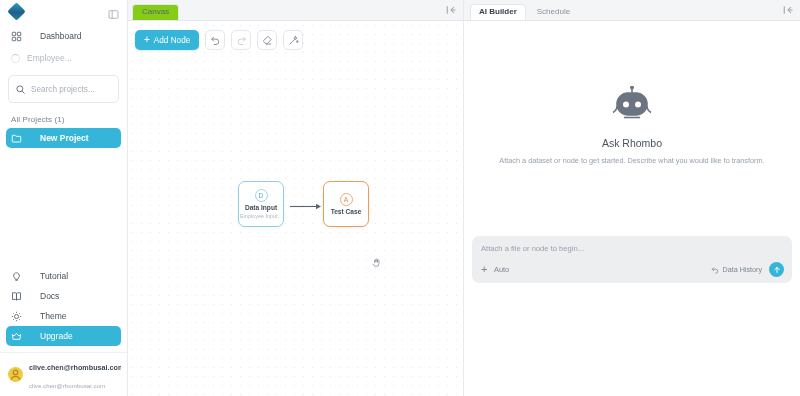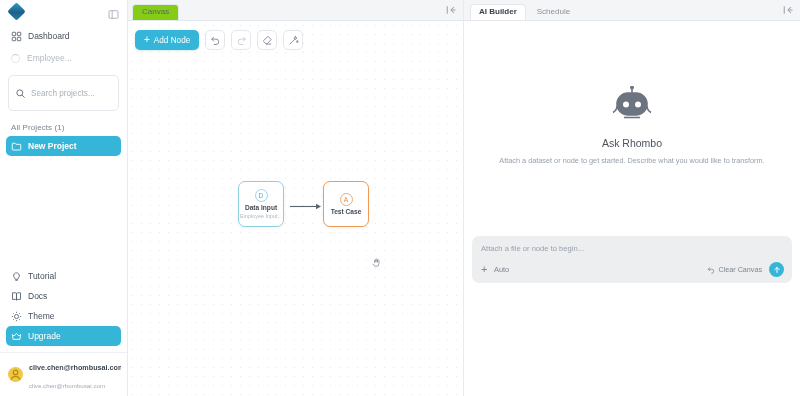--- a/index.html
+++ b/index.html
@@ -28,39 +28,39 @@
   }
   .logo-diamond {
     width: 13px; height: 13px;
     background: linear-gradient(135deg, #2f9fc4 0%, #1f5f8b 55%, #2b7fa8 100%);
     transform: rotate(45deg);
     border-radius: 2px;
     margin-left: 2px;
   }
   .panel-icon { width: 11px; height: 11px; color: #aab2bd; display: block; }
   .sb-item {
-    display: flex; align-items: center; gap: 6px;
+    display: flex; align-items: center; gap: 18px;
     height: 20px; margin: 0 6px; padding: 0 5px;
     font-size: 8.5px; color: #46505c; border-radius: 5px;
   }
   .sb-item.dashboard { margin-top: 4px; }
   .sb-ico { width: 11px; height: 11px; flex: 0 0 11px; color: #5b6573; display: flex; align-items: center; justify-content: center; }
   .sb-ico svg { width: 11px; height: 11px; display: block; }
   .checking {
     display: flex; align-items: center; gap: 7px;
     height: 20px; margin: 2px 6px 0 6px; padding: 0 5px;
     font-size: 8.5px; color: #b3bac3;
   }
   .spinner {
     width: 9px; height: 9px; border-radius: 50%;
     border: 1.3px solid #e2e6eb; border-top-color: #c6ccd4;
     flex: 0 0 9px;
   }
   .search-box {
-    margin: 7px 8px 0 8px; height: 36px;
+    margin: 7px 8px 0 8px; height: 28px;
     border: 1px solid #e4e7ec; border-radius: 5px;
     display: flex; align-items: center; gap: 5px; padding: 0 6px;
     background: #fff;
   }
   .search-box input {
     border: none; outline: none; font-size: 8.2px; color: #9aa2ad;
     font-family: "Liberation Sans", sans-serif; width: 100%; background: transparent;
   }
   .search-box input::placeholder { color: #a8b0b9; }
   .sec-label {
@@ -424,21 +424,21 @@
           <span class="c-plus">+</span>
           <span class="c-auto">Auto</span>
           <span class="c-spacer"></span>
           <span class="clear-hist">
             <span>
               <svg viewBox="0 0 16 16" fill="none" stroke="currentColor" stroke-width="1.5" stroke-linecap="round">
                 <polyline points="5.5,3.5 2.5,6.5 5.5,9.5"></polyline>
                   <path d="M2.5 6.5h7a4 4 0 0 1 0 8"></path>
               </svg>
             </span>
-            <span>Clear Canvas</span>
+            <span>Data History</span>
           </span>
           <span class="send-btn">
             <span>
               <svg viewBox="0 0 16 16" fill="none" stroke="currentColor" stroke-width="2" stroke-linecap="round" stroke-linejoin="round">
                 <line x1="8" y1="13" x2="8" y2="3"></line>
                   <polyline points="3.5,7.5 8,3 12.5,7.5"></polyline>
               </svg>
             </span>
           </span>
         </div>

